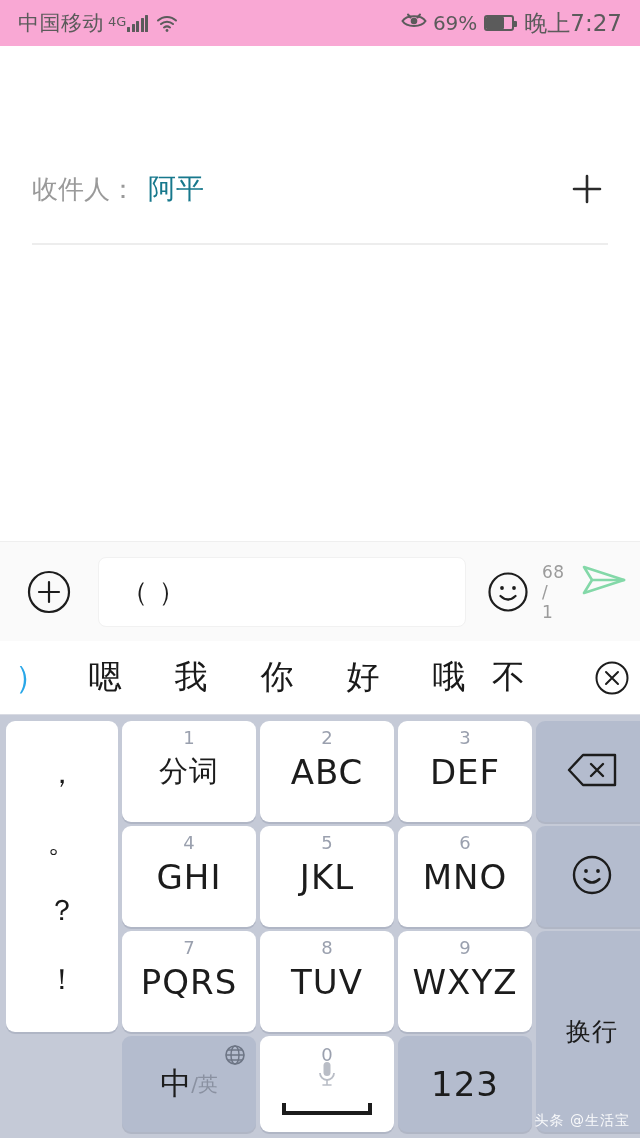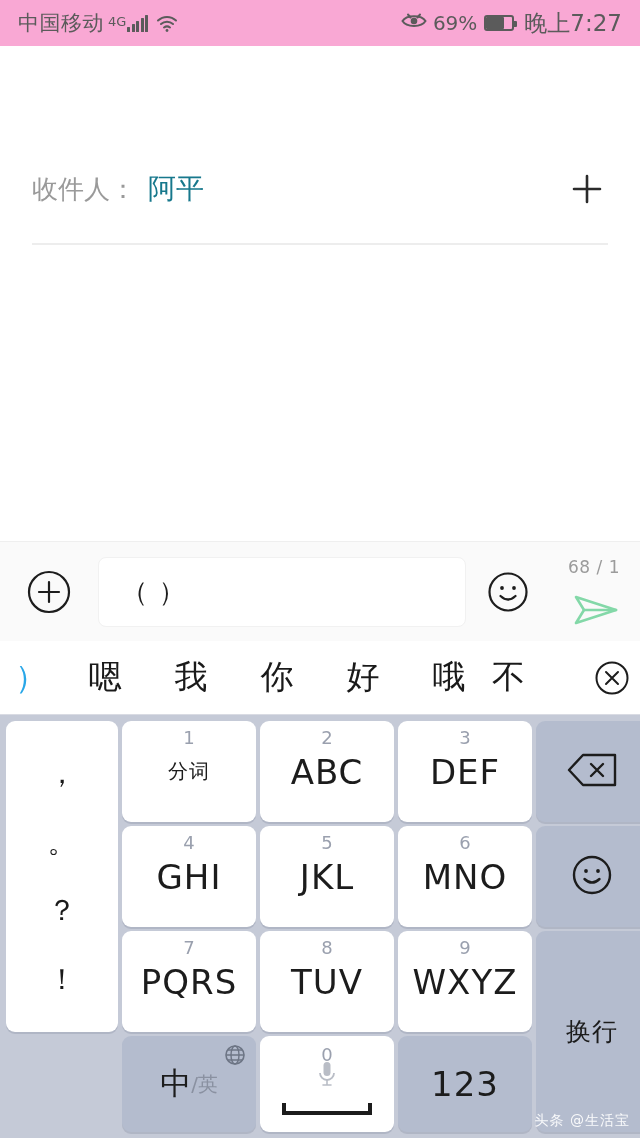--- a/index.html
+++ b/index.html
@@ -72,21 +72,21 @@
   .plus-btn { width: 46px; height: 46px; flex: none; margin-left: 6px; }
   .msg-field {
     flex: 1; height: 70px; background: #ffffff; border-radius: 8px;
     margin: 0 20px 0 26px; display: flex; align-items: center; padding: 0 22px;
     border: 1px solid #f1f1f1;
   }
   .msg-text { font-size: 27px; color: #1d1d1d; letter-spacing: 1px; }
   .emoji-btn { width: 44px; height: 44px; flex: none; }
   .send-wrap {
     flex: none; width: 78px; margin-left: 12px;
-    display: flex; flex-direction: column; align-items: flex-end; gap: 15px;
+    display: flex; flex-direction: row; align-items: flex-start; gap: 15px;
   }
   .char-count { font-size: 17px; color: #9b9b9b; letter-spacing: .5px; }
   .send-icon { width: 48px; height: 34px; margin-top: 1px; }
 
   
   .candidates {
     position: absolute; left: 0; top: 641px; width: 640px; height: 74px;
     background: #ffffff; display: flex; align-items: center; overflow: hidden;
     border-bottom: 1px solid #d9dbe3;
   }
@@ -111,21 +111,21 @@
     border-radius: 9px; display: flex; align-items: center; justify-content: center;
     position: relative; user-select: none;
   }
   .key.white { background: #ffffff; box-shadow: 0 2px 0 rgba(150,157,175,.45); }
   .key.gray  { background: #b4bcce; box-shadow: 0 2px 0 rgba(150,157,175,.45); }
   .key .num {
     position: absolute; top: 6px; left: 0; right: 0; text-align: center;
     font-size: 18px; color: #9aa0ae;
   }
   .key .main { font-size: 34px; color: #1c1c1c; letter-spacing: 1px; }
-  .key .main.cn { font-size: 20px; }
+  .key .main.cn { font-size: 29px; }
 
   .punct-key {
     grid-column: 1; grid-row: 1 / span 5;
     flex-direction: column; justify-content: space-around; padding: 18px 0;
   }
   .punct-key span { font-size: 29px; color: #1a1a1a; line-height: 1; }
 
   .enter-key { grid-column: 9; grid-row: 5 / span 3; flex-direction: column; }
   .enter-key .main { font-size: 25px; }
 

